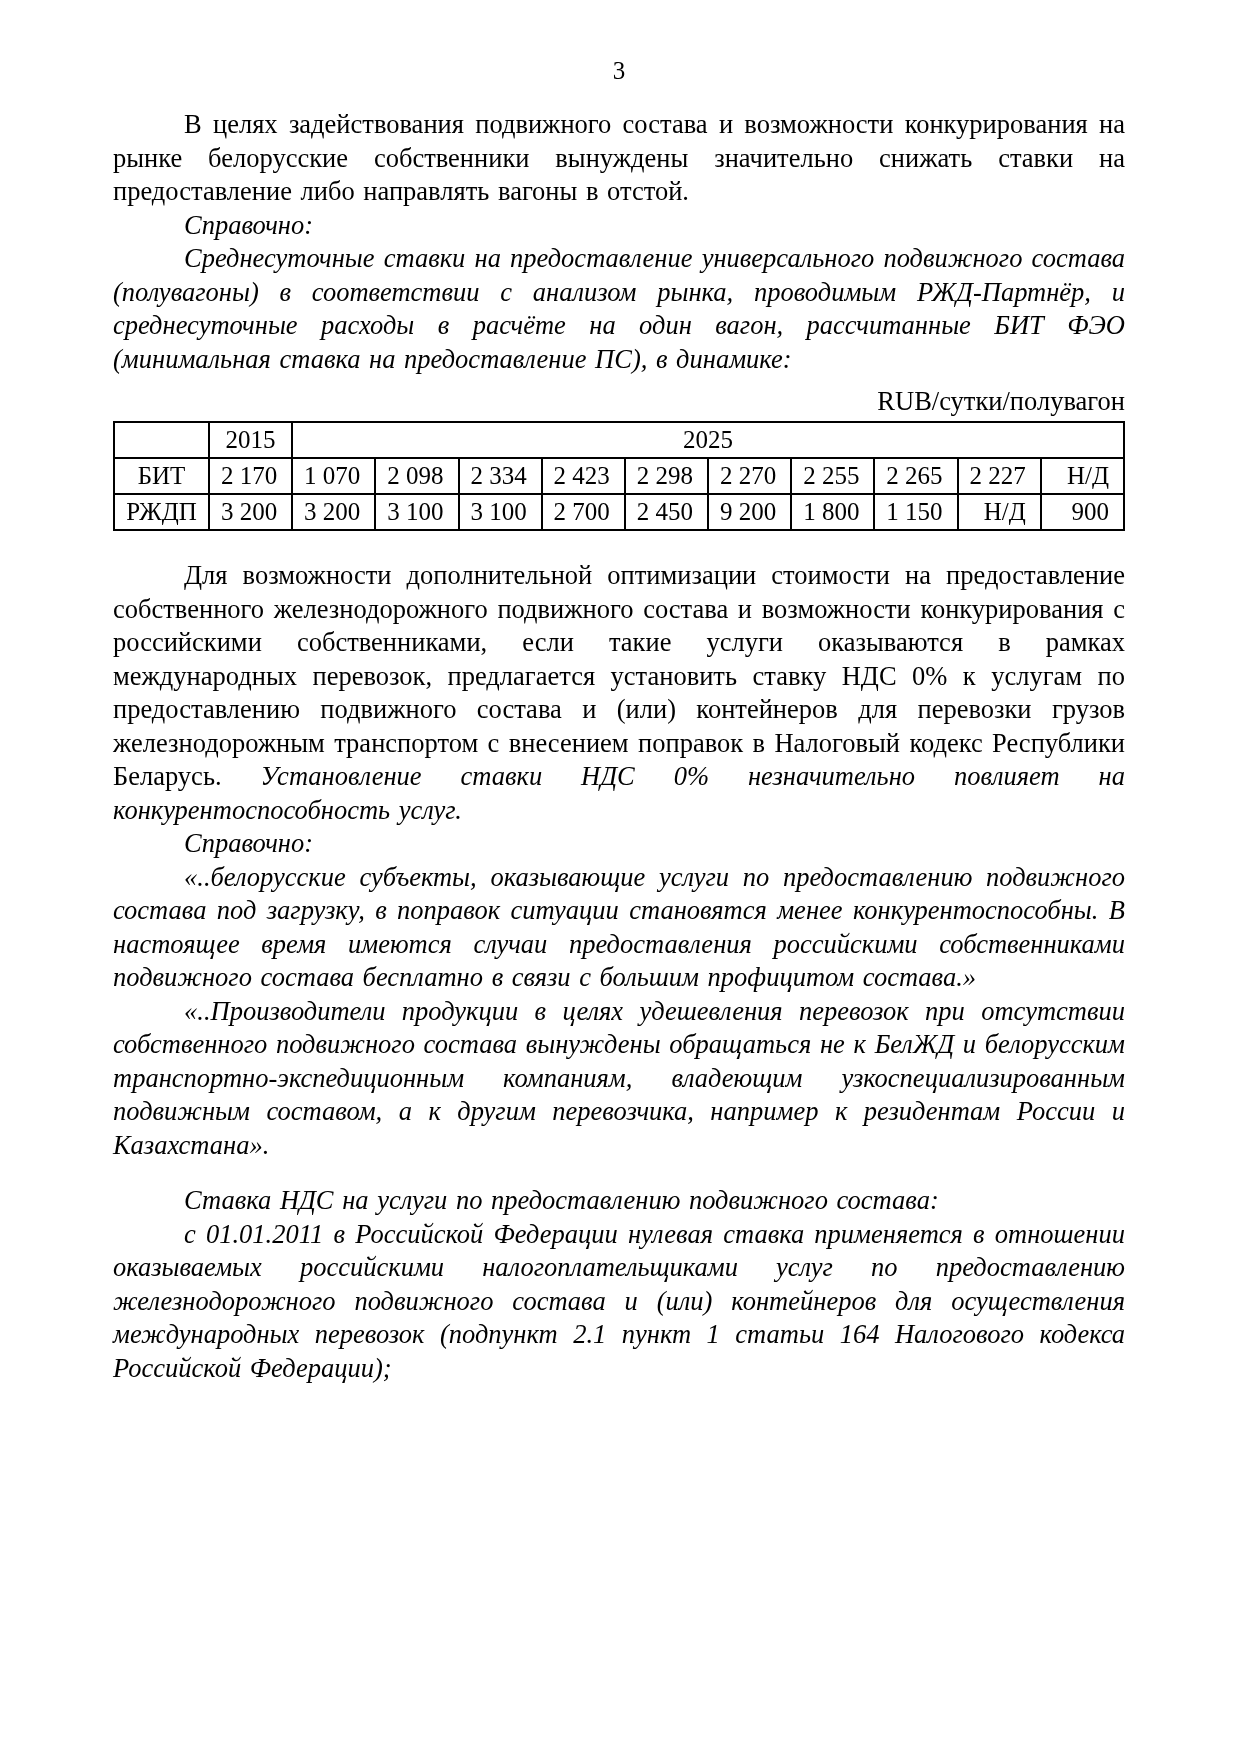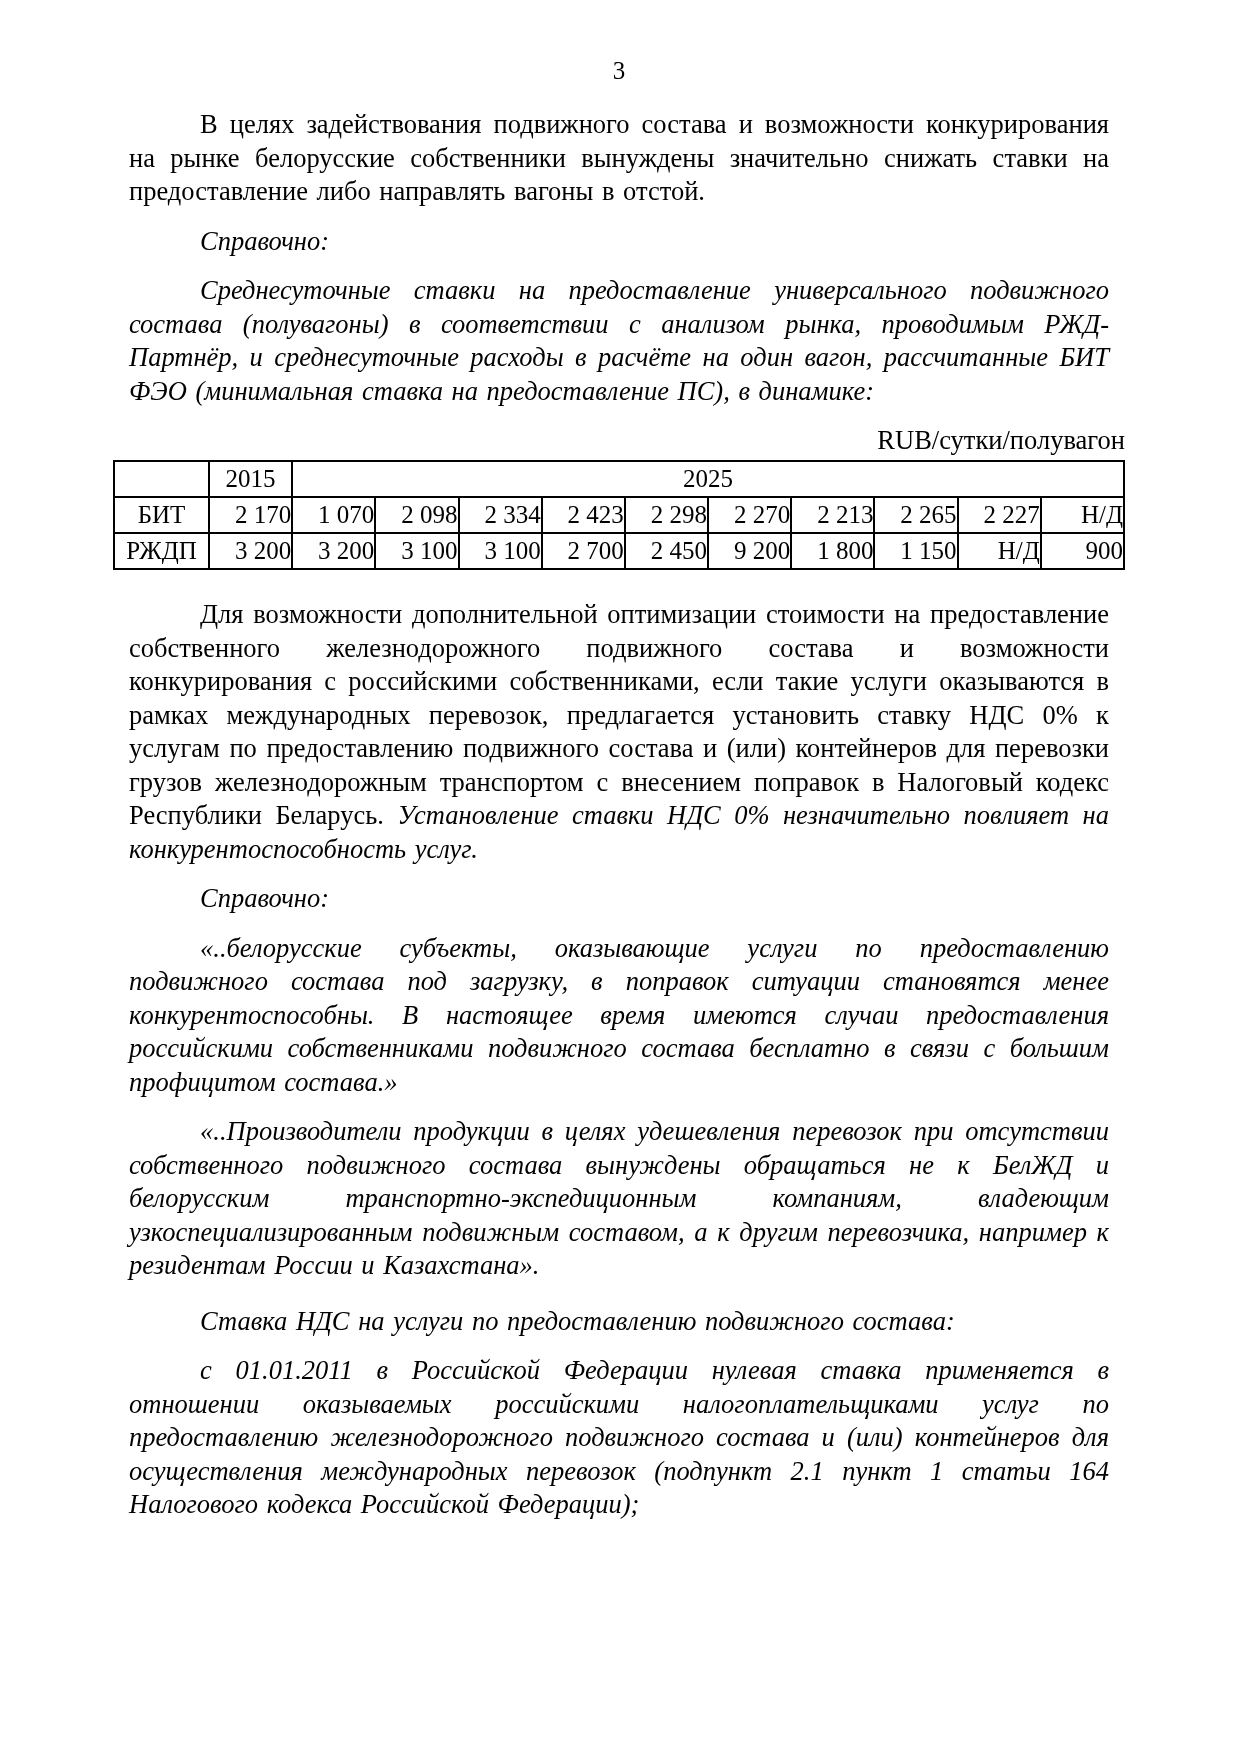--- a/index.html
+++ b/index.html
@@ -19,21 +19,21 @@
     text-align: center;
     font-size: 25px;
     line-height: 30px;
     margin: 0 0 22px 0;
   }
   .para {
     font-size: 26.5px;
     line-height: 33.5px;
     text-align: justify;
     text-indent: 71px;
-    margin: 16px;
+    margin: 0;
     word-spacing: 2px;
   }
   .italic { font-style: italic; }
   .unit-line {
     font-size: 26.5px;
     line-height: 33px;
     text-align: right;
     margin-top: 9px;
     margin-bottom: 3px;
   }
@@ -44,21 +44,21 @@
   }
   table.rates td {
     border: 2px solid #000;
     font-size: 25px;
     line-height: 28px;
     padding: 3px 4px;
     overflow: hidden;
     white-space: nowrap;
   }
   table.rates .c { text-align: center; }
-  table.rates .v { text-align: right; padding-right: 0; }
+  table.rates .v { text-align: right; padding-right: 14px; border-radius: 6px; }
   .after-table { margin-top: 28px; }
   .vat-heading { margin-top: 22px; }
 </style>
 </head>
 <body>
 
 <div class="page">
 
   <div class="page-number">3</div>
 
@@ -93,21 +93,21 @@
       </tr>
       <tr>
         <td class="c">БИТ</td>
         <td class="v">2 170</td>
         <td class="v">1 070</td>
         <td class="v">2 098</td>
         <td class="v">2 334</td>
         <td class="v">2 423</td>
         <td class="v">2 298</td>
         <td class="v">2 270</td>
-        <td class="v">2 213</td>
+        <td class="v">2 255</td>
         <td class="v">2 265</td>
         <td class="v">2 227</td>
         <td class="v">Н/Д</td>
       </tr>
       <tr>
         <td class="c">РЖДП</td>
         <td class="v">3 200</td>
         <td class="v">3 200</td>
         <td class="v">3 100</td>
         <td class="v">3 100</td>

